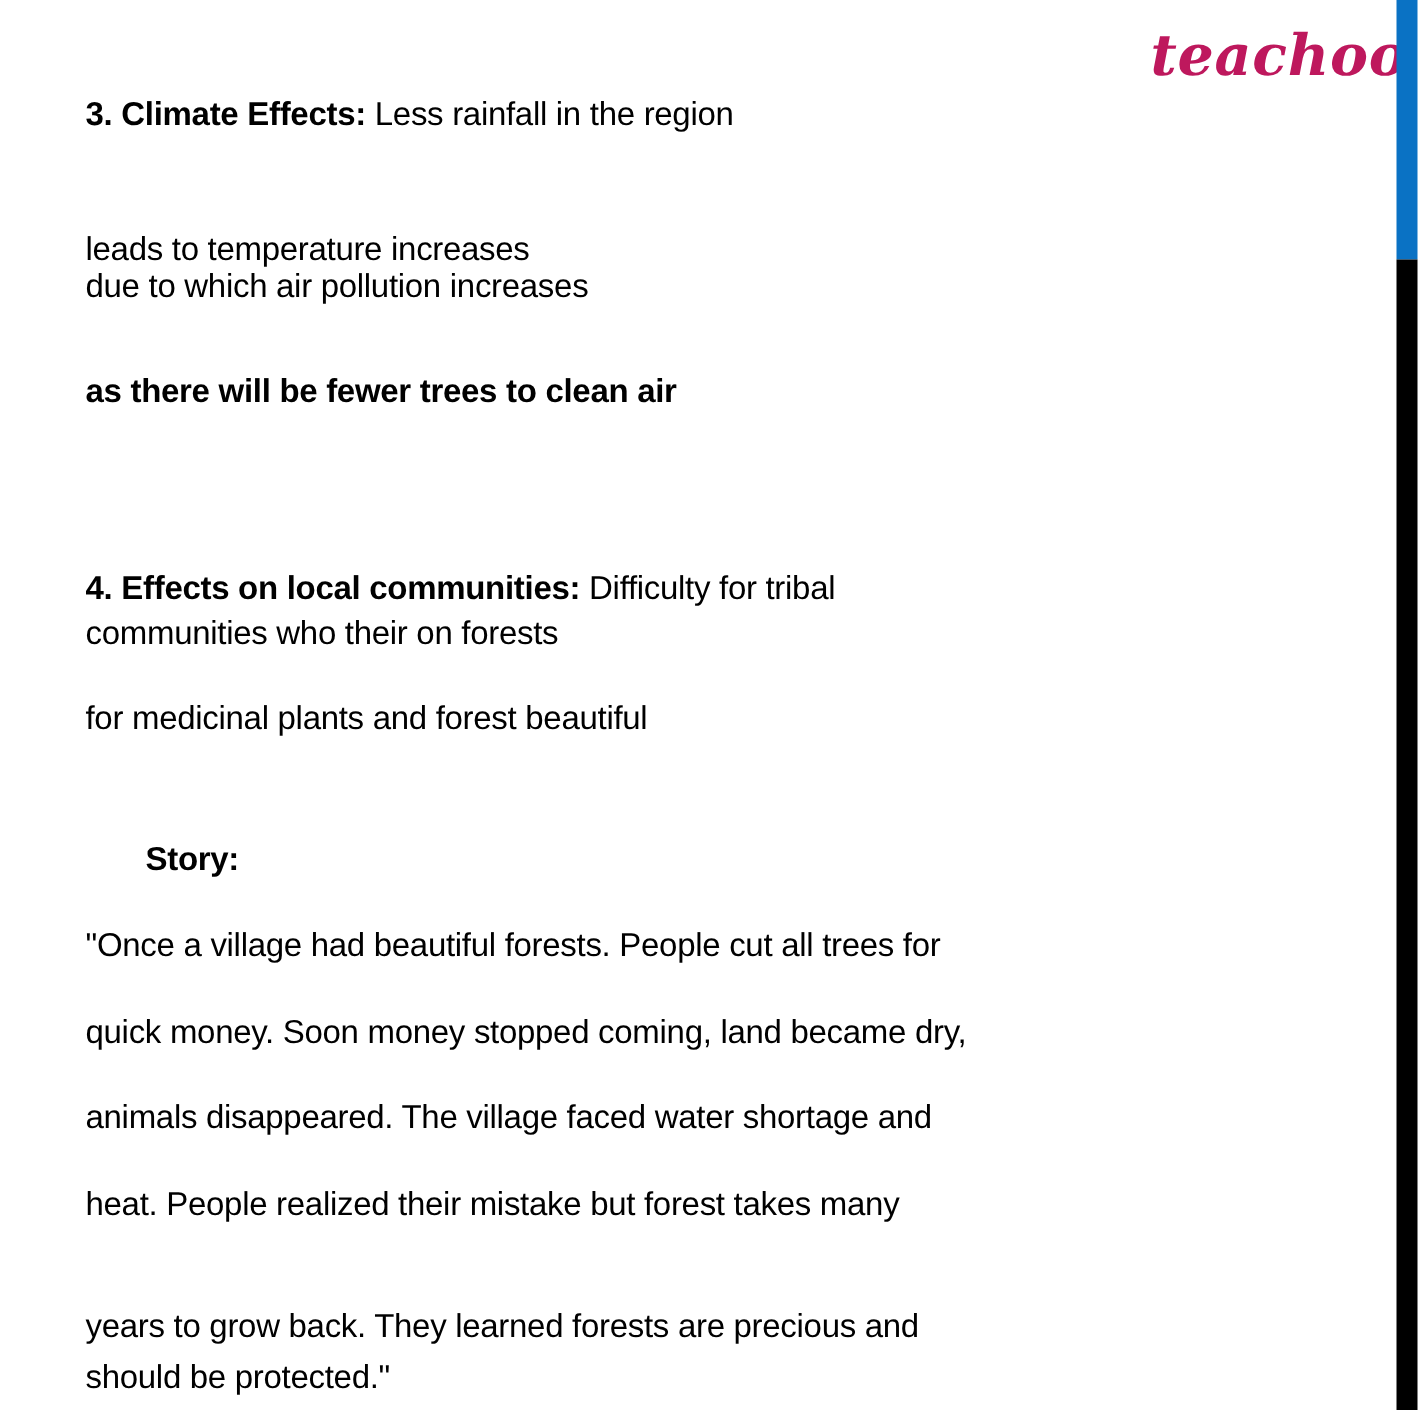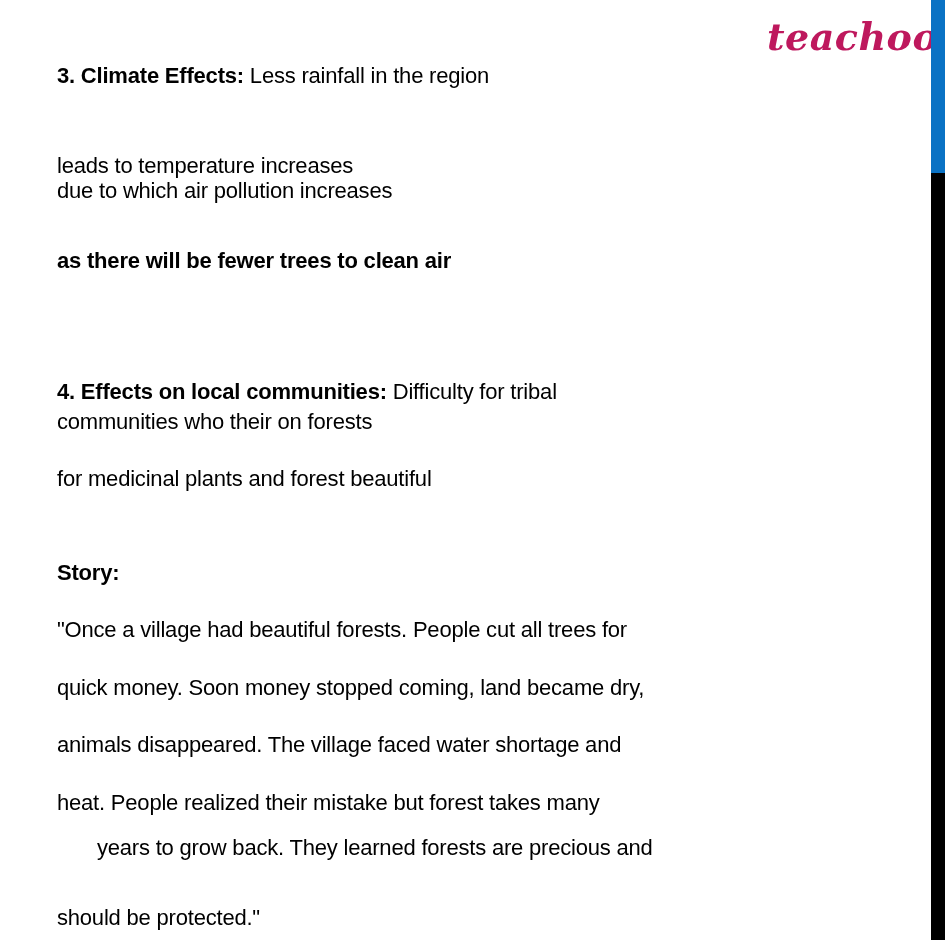--- a/index.html
+++ b/index.html
@@ -82,23 +82,23 @@
   <div class="line" style="top:117px;margin-top:32px;">leads to temperature increases</div>
   <div class="line" style="top:174px;text-align:right;">due to which air pollution increases</div>
   <div class="line" style="top:244px;font-weight:bold;">as there will be fewer trees to clean air</div>
 
   <div class="line" style="top:347px;margin-top:28px;">
     <b>4. Effects on local communities:</b><span> Difficulty for tribal</span>
   </div>
   <div class="line" style="top:405px;">communities who their on forests</div>
   <div class="line" style="top:462px;">for medicinal plants and forest beautiful</div>
 
-  <div class="line" style="top:556px;">
+  <div class="line" style="top:556px;margin-left:40px;">
     <b>Story:</b>
   </div>
   <div class="line" style="top:613px;">"Once a village had beautiful forests. People cut all trees for</div>
   <div class="line" style="top:671px;">quick money. Soon money stopped coming, land became dry,</div>
   <div class="line" style="top:728px;text-align:right;">animals disappeared. The village faced water shortage and</div>
   <div class="line" style="top:786px;">heat. People realized their mistake but forest takes many</div>
-  <div class="line" style="top:831px;margin-left:40px;">years to grow back. They learned forests are precious and</div>
+  <div class="line" style="top:867px;">years to grow back. They learned forests are precious and</div>
   <div class="line" style="top:901px;">should be protected."</div>
 
 </div>
 
 </body></html>

